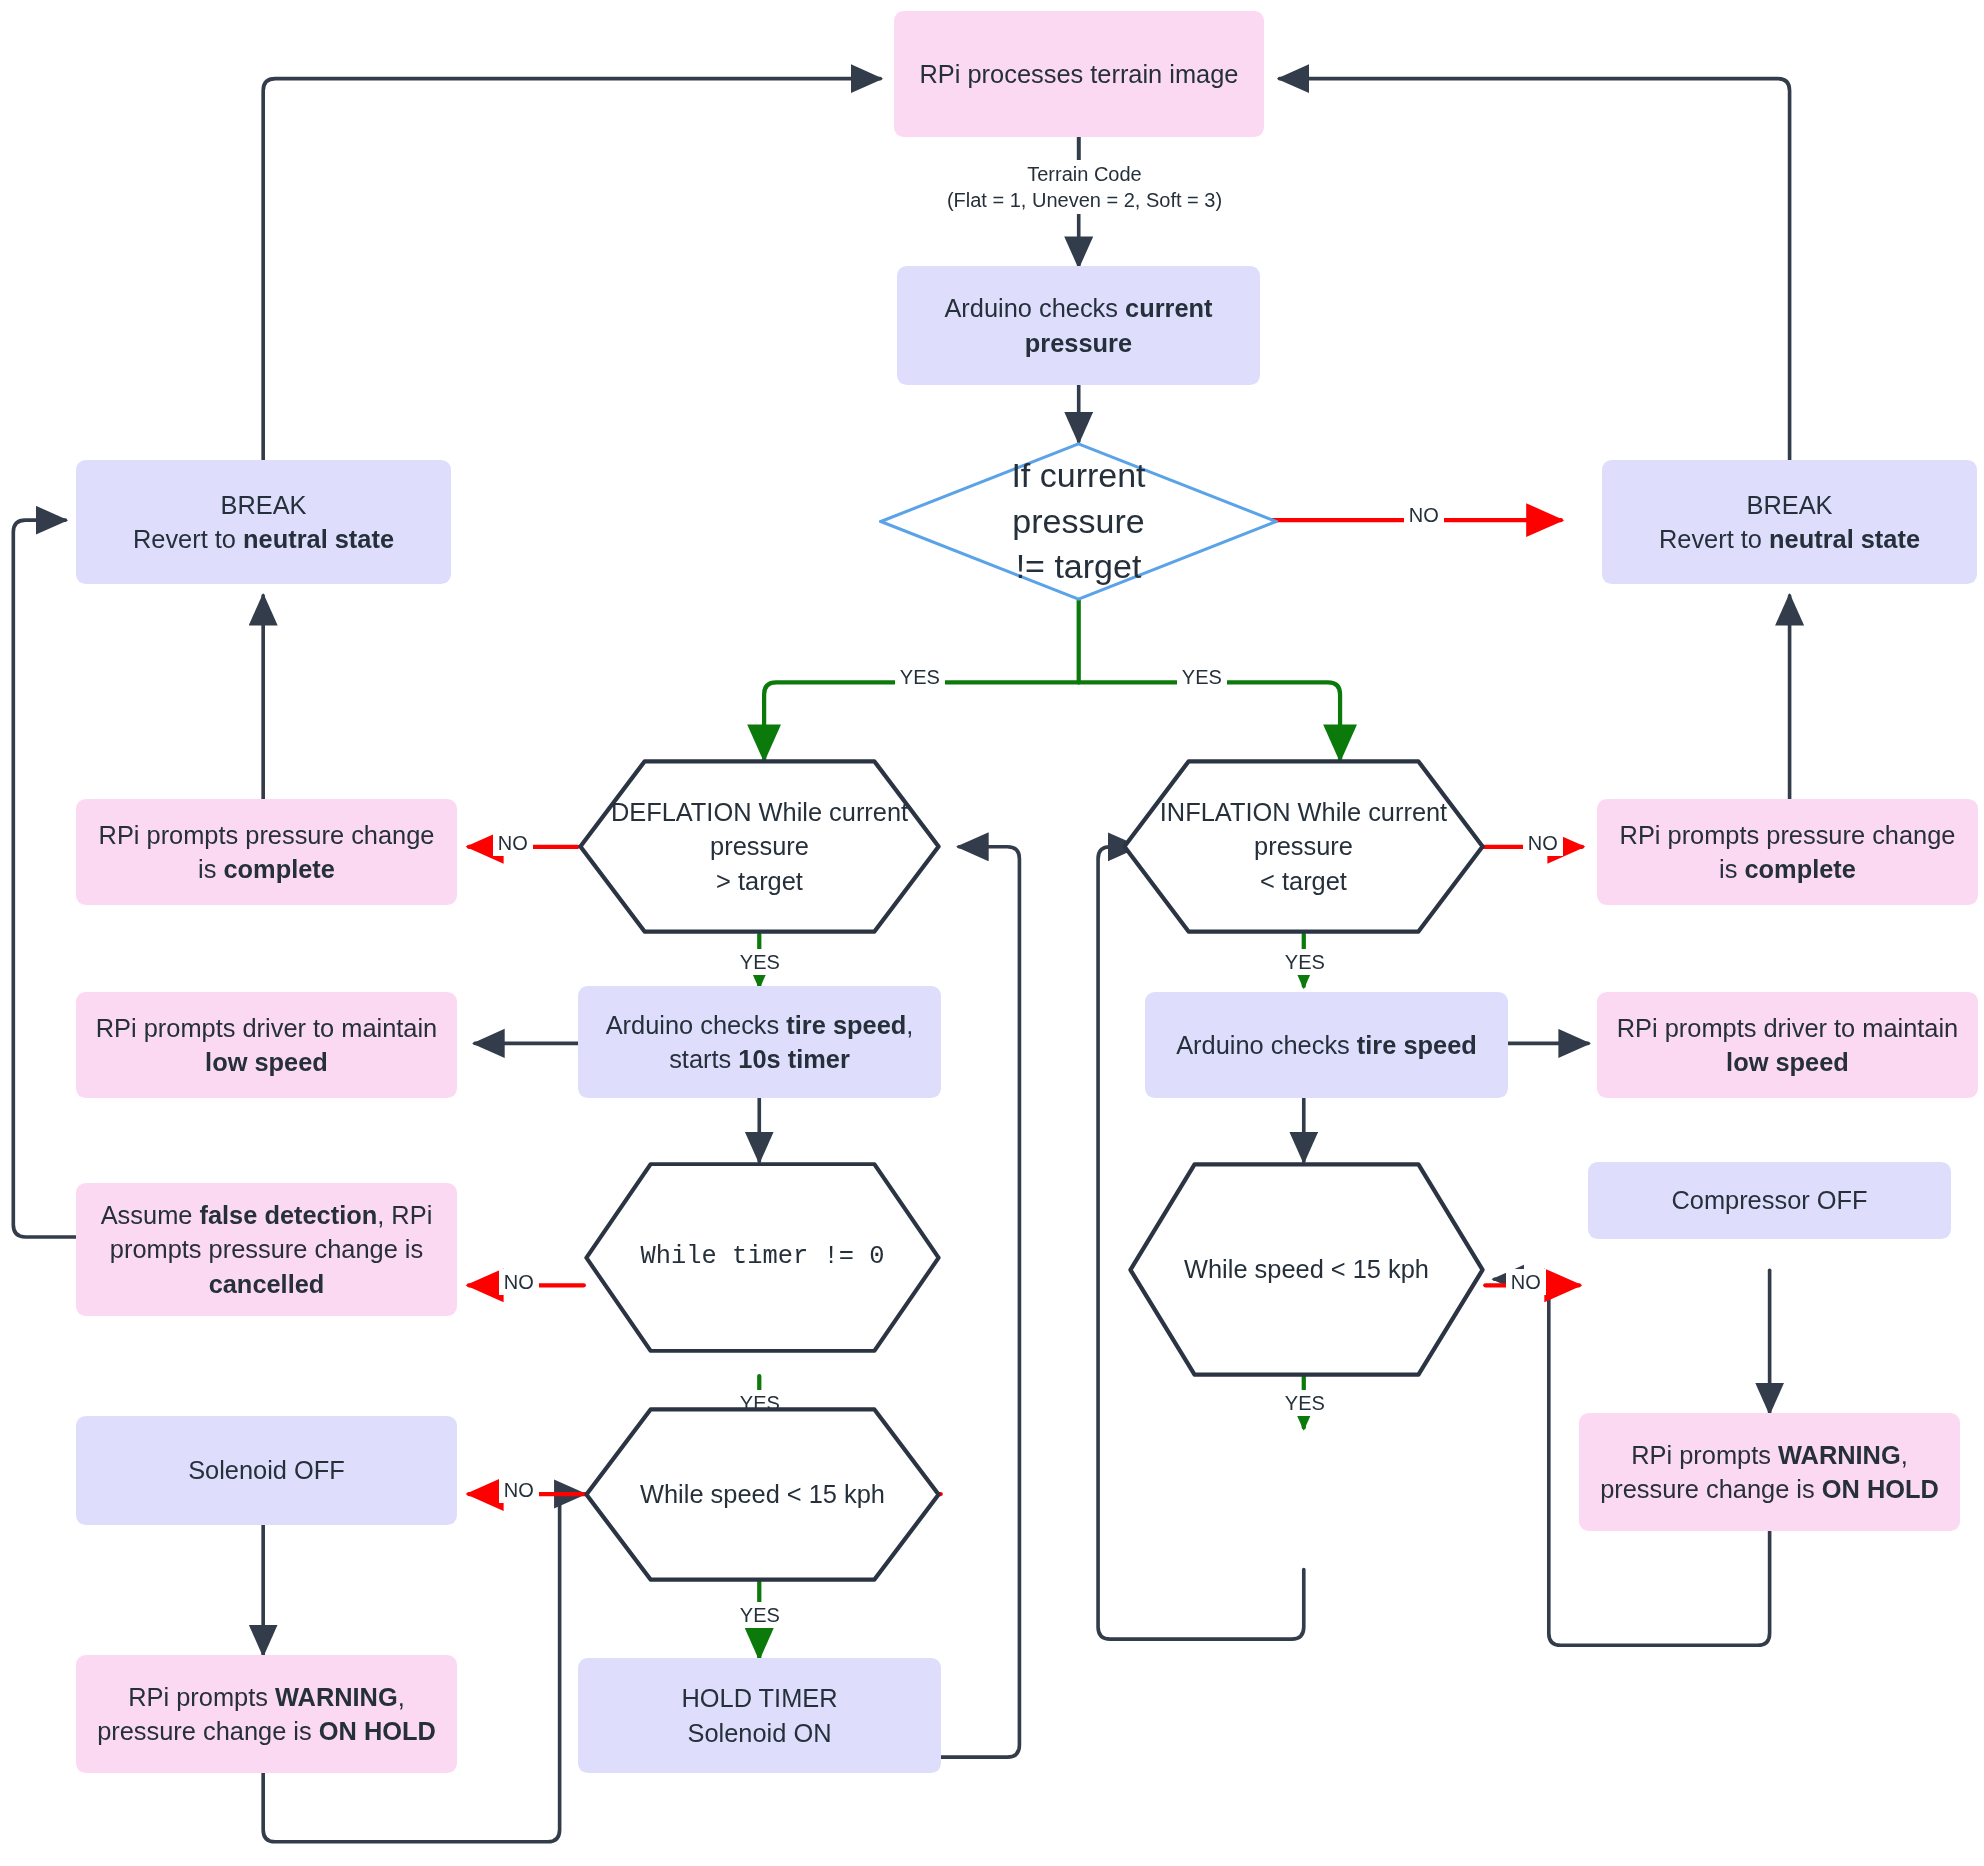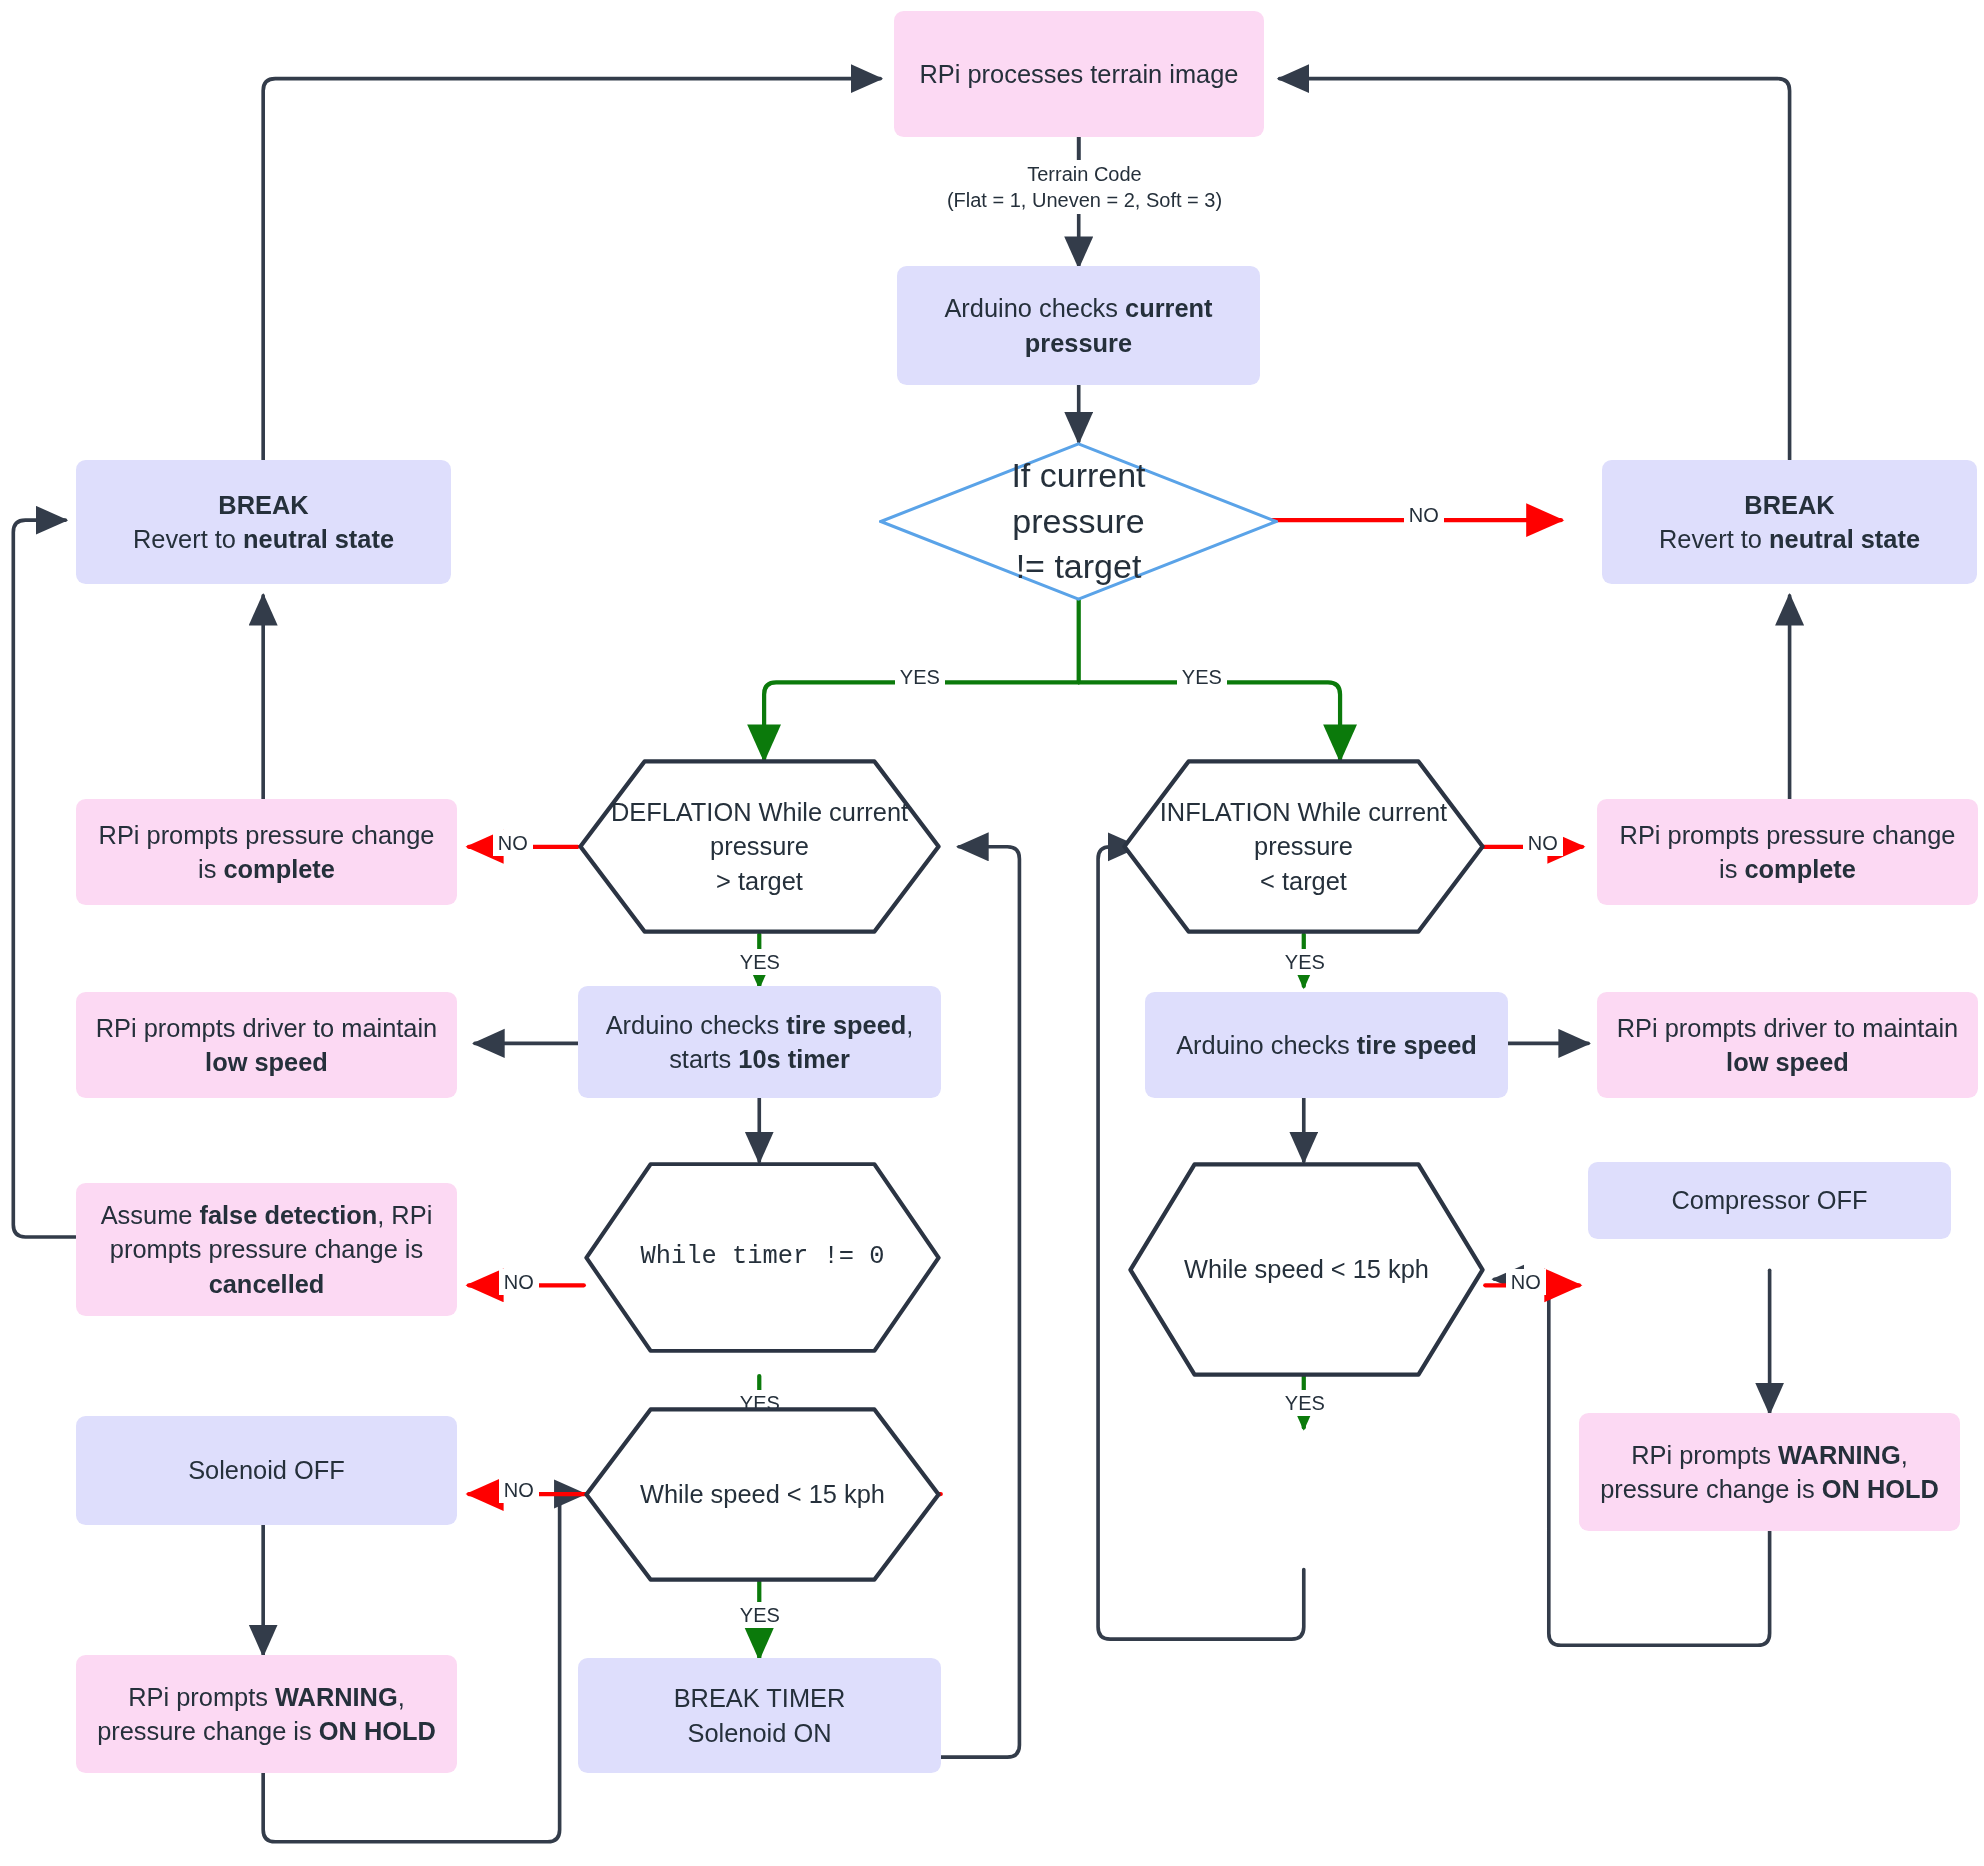--- a/index.html
+++ b/index.html
@@ -36,21 +36,21 @@
   .node.pink {
     background: #fcd9f3;
     border-radius: 9.7px;
   }
   .node.lav {
     background: #dedefc;
     border-radius: 9.7px;
   }
   .node .inner { width: 100%; }
   .node b { font-weight: bold; }
-  .node .ttl { font-weight: bold; display: block; }
+  .node .ttl { font-weight: normal; display: block; }
 
   .hexnode {
     position: absolute;
     box-sizing: border-box;
     display: flex;
     align-items: center;
     justify-content: center;
     text-align: center;
     color: #25303b;
     font-size: 25.4px;
@@ -369,19 +369,19 @@
   <div class="node pink" style="left:1579px; top:1413px; width:381px; height:118px;">
     <span class="inner"><span>RPi prompts </span><b>WARNING</b><span>, pressure change is </span><b>ON HOLD</b></span>
   </div>
 
   <div class="node pink" style="left:76px; top:1655px; width:381px; height:118px;">
     <span class="inner"><span>RPi prompts </span><b>WARNING</b><span>, pressure change is </span><b>ON HOLD</b></span>
   </div>
 
   <div class="node lav" style="left:578px; top:1658px; width:363px; height:115px;">
     <span class="inner">
-      <span>BREAK TIMER</span><br>
+      <span>HOLD TIMER</span><br>
       <span>Solenoid ON</span>
     </span>
   </div>
 
 </div>
 
 
 </body></html>

